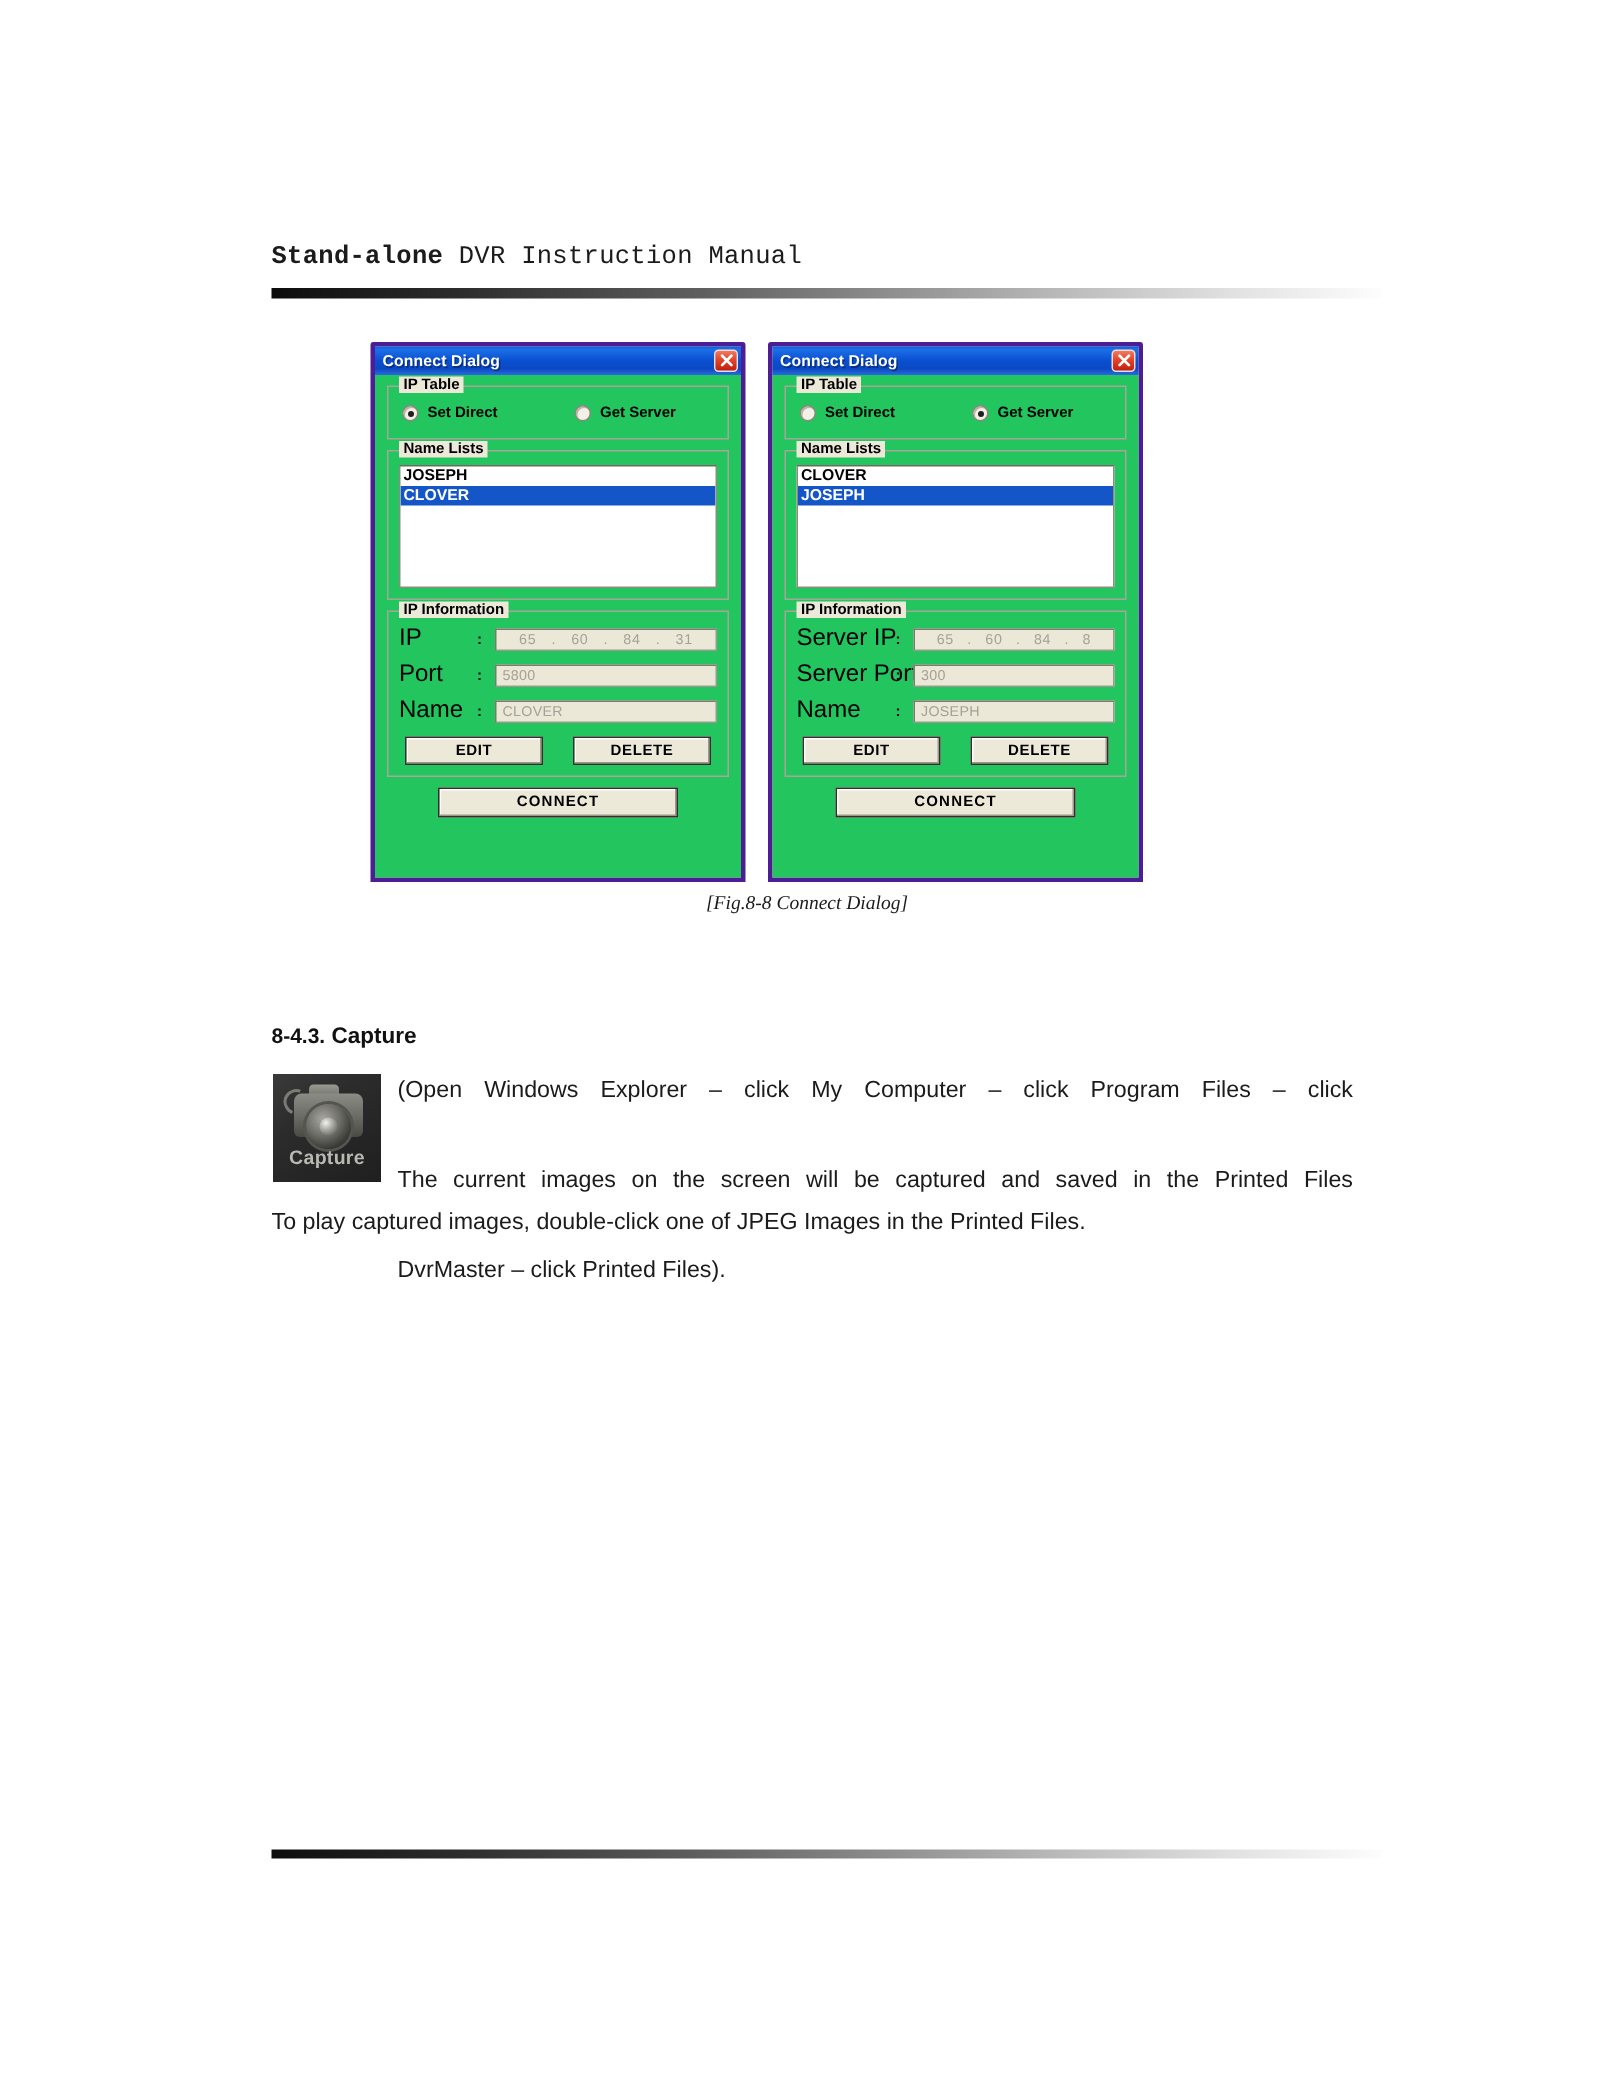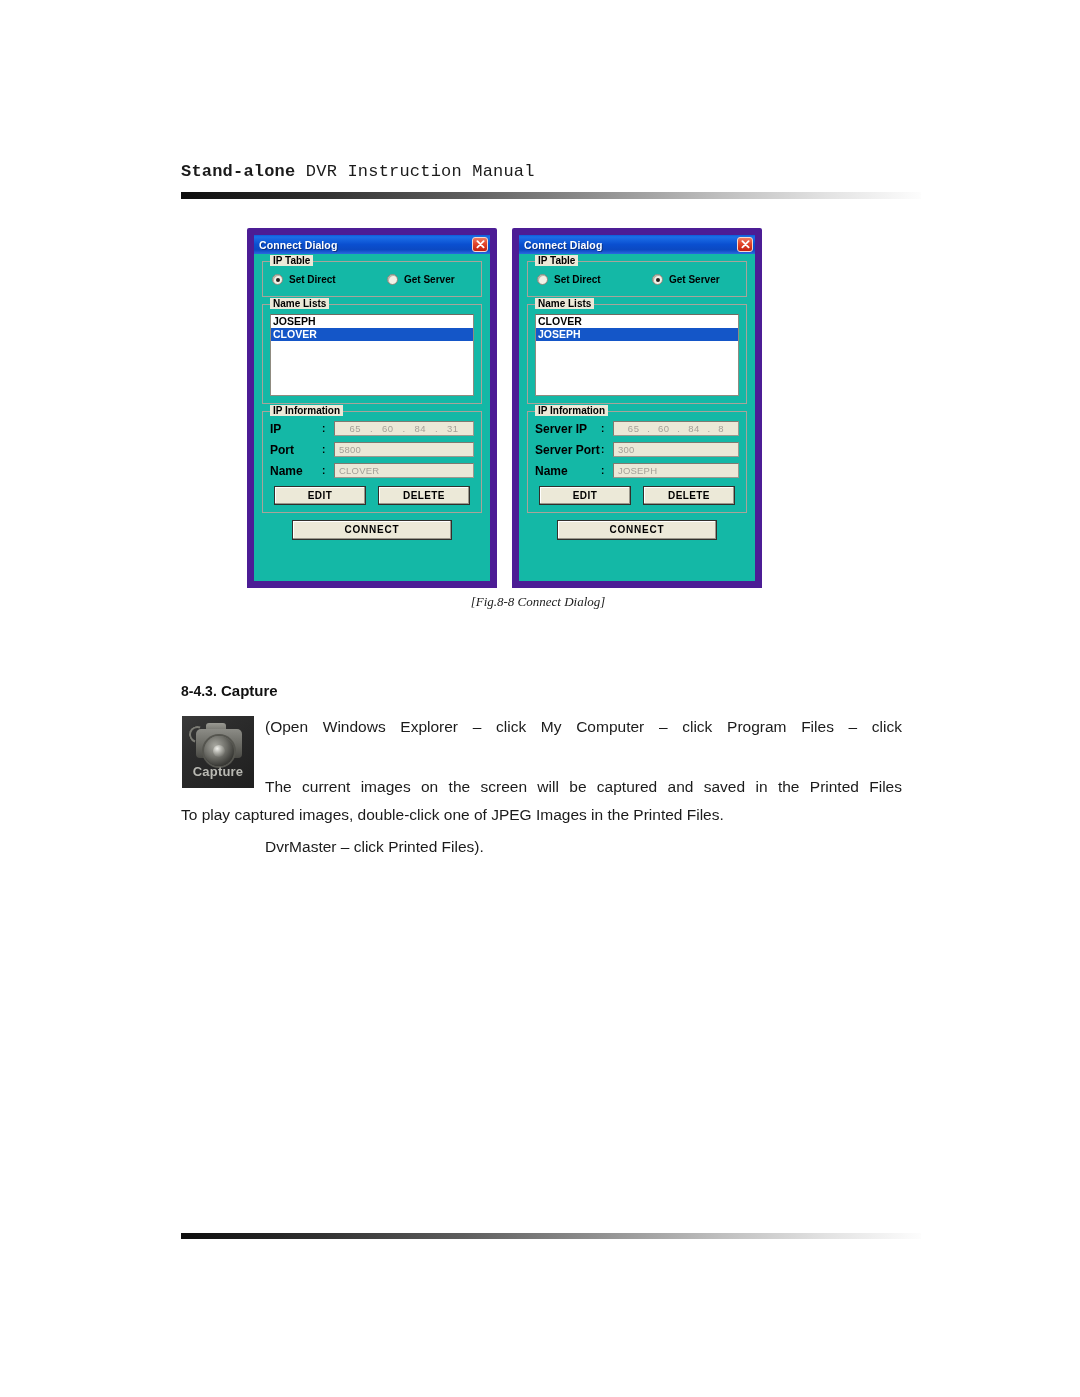--- a/index.html
+++ b/index.html
@@ -60,21 +60,21 @@
     height: 366px;
   }
 
   
   .win-dialog {
     position: absolute;
     top: 0;
     width: 250px;
     height: 360px;
     background: #ece9d8;
-    border: 7px solid #4c1d95;
+    border: 3px solid #4c1d95;
     border-radius: 2px 2px 0 0;
     box-sizing: border-box;
   }
   .dlg-left  { left: 247px; }
   .dlg-right { left: 512px; }
 
   .title-bar {
     height: 19px;
     background: linear-gradient(to bottom, #0a5fd8 0%, #1c6fe8 10%, #0a4fd0 50%, #0b49c2 78%, #2a6ae0 100%);
     display: flex;
@@ -101,21 +101,21 @@
     align-items: center;
     justify-content: center;
     box-sizing: border-box;
   }
   .close-btn svg { display: block; }
 
   .dlg-body {
     padding: 7px 8px 8px 8px;
     box-sizing: border-box;
     height: calc(100% - 19px);
-    background: #14b8a6;
+    background: #22c55e;
   }
 
   
   .groupbox {
     position: relative;
     border: 1px solid #a8a49a;
     border-top-color: #a8a49a;
     margin-bottom: 7px;
     padding: 9px 7px 7px 7px;
     box-sizing: border-box;
@@ -190,22 +190,22 @@
     color: #ffffff;
   }
 
   
   .field-row {
     display: flex;
     align-items: center;
     margin-bottom: 6px;
   }
   .field-label {
-    font-size: 12px;
-    font-weight: bold;
+    font-size: 16px;
+    font-weight: normal;
     color: #000;
     white-space: nowrap;
   }
   .lbl-wide { width: 66px; }
   .lbl-narrow { width: 52px; }
   .field-colon {
     font-size: 10px;
     font-weight: bold;
     width: 12px;
     color: #000;

